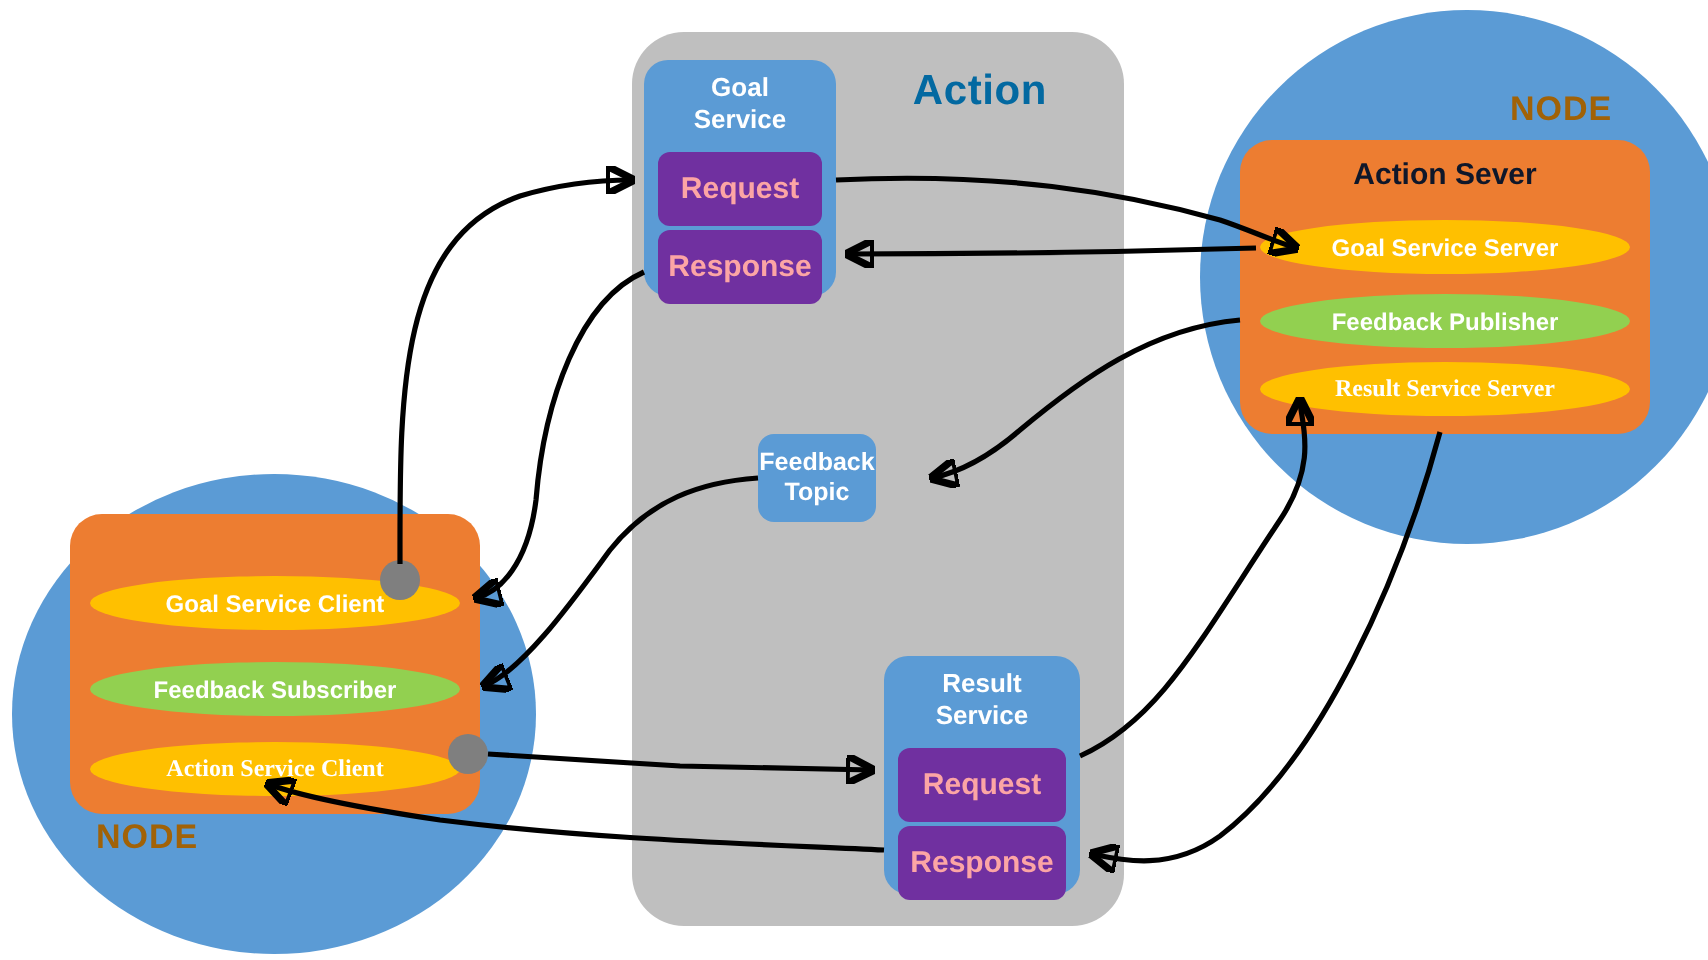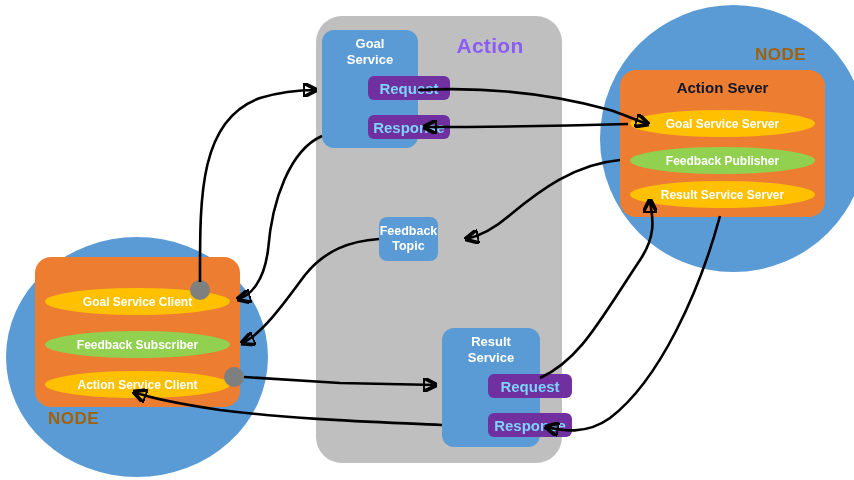--- a/index.html
+++ b/index.html
@@ -6,21 +6,21 @@
   body{width:854px;height:480px;overflow:hidden;font-family:"Liberation Sans",sans-serif;}
   #stage{position:relative;width:854px;height:480px;background:#ffffff;}
 
   
   .action-panel{
     position:absolute;left:316px;top:16px;width:246px;height:447px;
     background:#BFBFBF;border-radius:26px;
   }
   .action-title{
     position:absolute;left:430px;top:34px;width:120px;
-    text-align:center;color:#8b5cf6;font-size:21px;font-weight:bold;
+    text-align:center;color:#0369a1;font-size:21px;font-weight:bold;
     letter-spacing:.3px;
   }
 
   
   .node-circle{position:absolute;border-radius:50%;background:#5B9BD5;}
   #node-client{left:6px;top:237px;width:262px;height:240px;}
   #node-server{left:600px;top:5px;width:267px;height:267px;}
   .node-label{
     position:absolute;color:#a16207;font-size:17px;font-weight:bold;
     letter-spacing:.5px;
@@ -38,35 +38,35 @@
   }
 
   
   .ellipse{
     position:absolute;left:10px;width:185px;height:27px;border-radius:50%;
     color:#ffffff;font-size:12px;font-weight:bold;
     display:flex;align-items:center;justify-content:center;text-align:center;
   }
   .ellipse.yellow{background:#FFC000;}
   .ellipse.green{background:#92D050;}
-  .e1{top:31px;} .e2{top:74px;} .e3{top:114px;}
+  .e1{top:31px;} .e2{top:74px;} .e3{top:114px;font-family:Liberation Serif, serif;}
   #group-server .e1{top:40px;} #group-server .e2{top:77px;} #group-server .e3{top:111px;}
 
   
   .svc-box{position:absolute;background:#5B9BD5;border-radius:12px;}
   #svc-goal{left:322px;top:30px;width:96px;height:118px;}
   #svc-result{left:442px;top:328px;width:98px;height:119px;}
   .svc-title{
     position:absolute;width:100%;left:0;top:6px;text-align:center;
     color:#ffffff;font-size:13px;font-weight:bold;line-height:16px;
   }
   .msg-box{
-    position:absolute;left:7px;width:82px;height:24px;background:#7030A0;
-    border-radius:6px;color:#7dd3fc;font-size:15px;font-weight:bold;
-    display:flex;align-items:center;justify-content:center;margin-left:39px;
+    position:absolute;left:7px;width:82px;height:37px;background:#7030A0;
+    border-radius:6px;color:#fca5a5;font-size:15px;font-weight:bold;
+    display:flex;align-items:center;justify-content:center;
   }
   #svc-result .msg-box{width:84px;}
   .m1{top:46px;} .m2{top:85px;}
 
   
   #topic-feedback{
     position:absolute;left:379px;top:217px;width:59px;height:44px;
     background:#5B9BD5;border-radius:8px;color:#ffffff;font-size:12.5px;
     font-weight:bold;display:flex;align-items:center;justify-content:center;
     text-align:center;line-height:15px;

